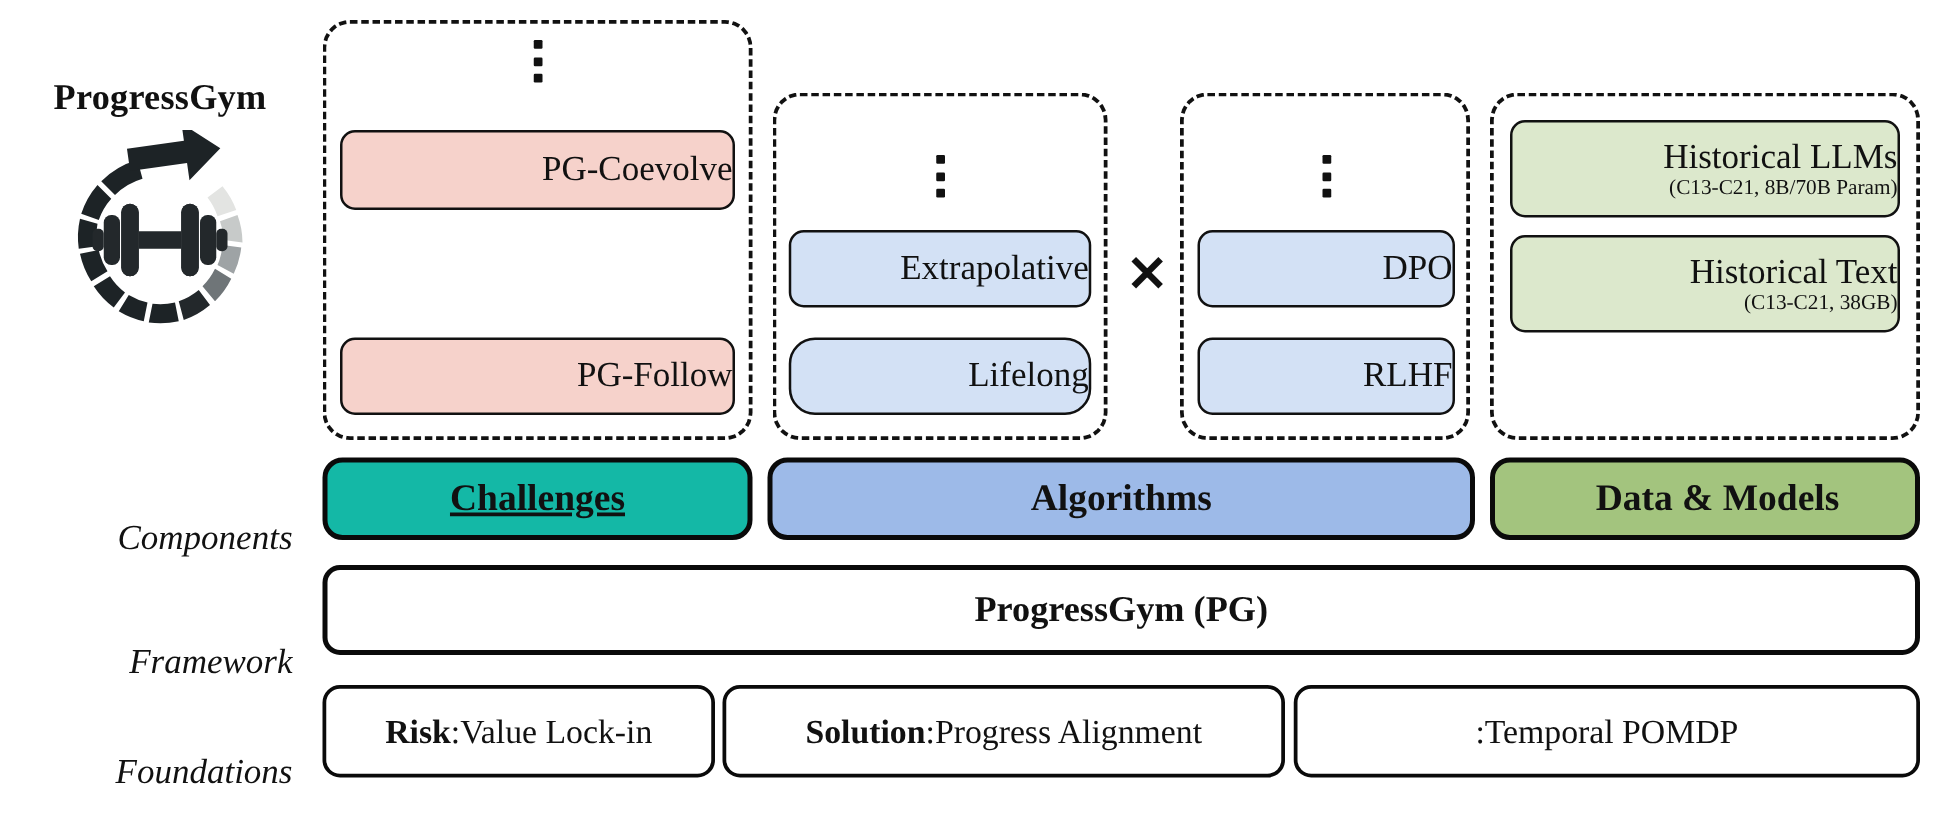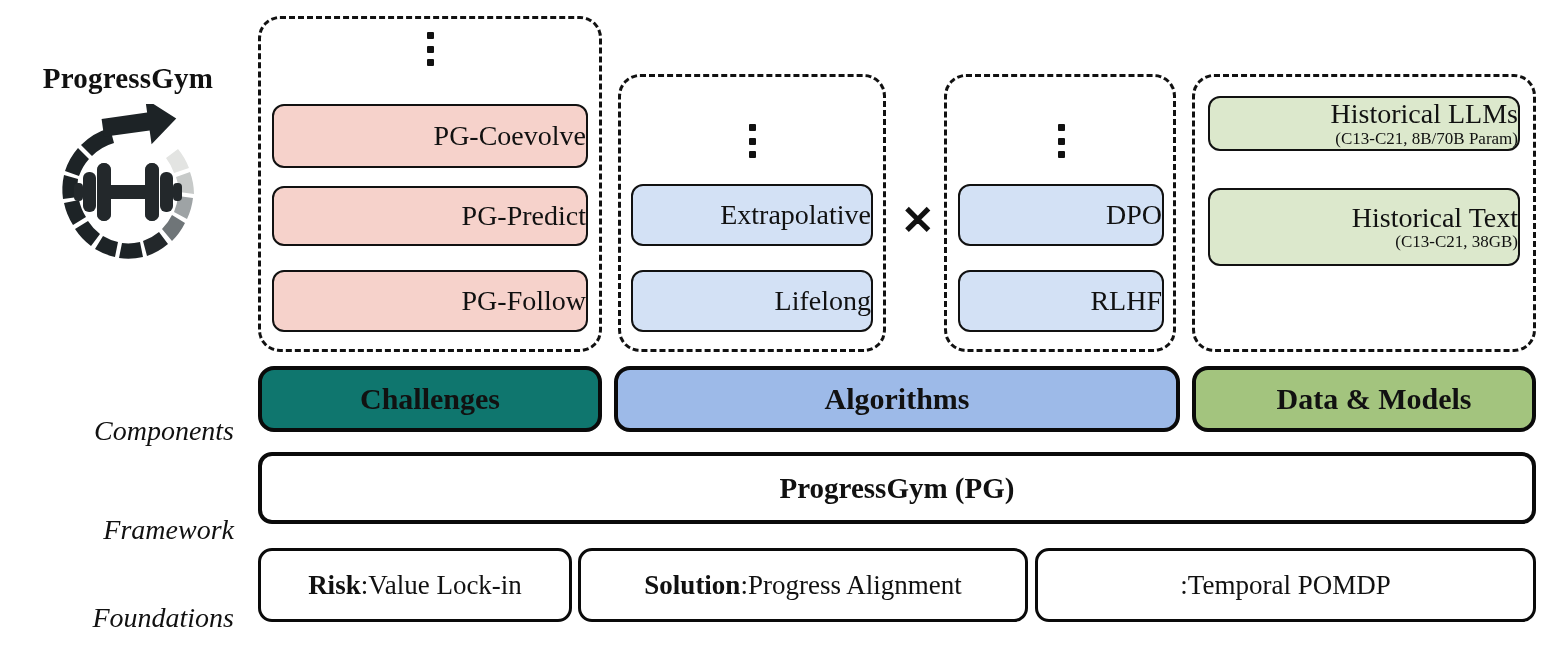--- a/index.html
+++ b/index.html
@@ -54,21 +54,21 @@
     position:absolute;font-family:"Liberation Sans", sans-serif;font-weight:bold;
     font-size:40px;color:#111;line-height:1;
   }
 
   
   .comp-bar{
     position:absolute;box-sizing:border-box;border:4px solid #0a0a0a;border-radius:16px;
     display:flex;align-items:center;justify-content:center;
     font-weight:bold;font-size:30px;color:#111;
   }
-  .c-red{background:#0f766e;}
+  .c-red{background:#14b8a6;text-decoration:underline;}
   .c-blue{background:#9dbae8;font-family:Liberation Serif, serif;}
   .c-green{background:#a3c47e;}
 
   
   .frame-bar{
     position:absolute;box-sizing:border-box;border:4px solid #0a0a0a;border-radius:14px;
     background:#ffffff;display:flex;align-items:center;justify-content:center;
     font-weight:bold;font-size:29px;color:#111;
   }
 
@@ -131,38 +131,35 @@
   <div class="dashed-group" style="left:258px;top:16px;width:344px;height:336px;">
   </div>
   <div class="vdots" style="left:425px;top:32px;">
     <i></i>
       <i></i>
       <i></i>
   </div>
   <div class="pill pink" style="left:272px;top:104px;width:316px;height:64px;">
     <span class="ttl">PG-Coevolve</span>
   </div>
-  <div class="pill pink" style="left:272px;top:186px;width:316px;height:60px;">
-    <span class="ttl">PG-Predict</span>
-  </div>
   <div class="pill pink" style="left:272px;top:270px;width:316px;height:62px;">
     <span class="ttl">PG-Follow</span>
   </div>
 
   <div class="dashed-group" style="left:618px;top:74px;width:268px;height:278px;">
   </div>
   <div class="vdots" style="left:747px;top:124px;">
     <i></i>
       <i></i>
       <i></i>
   </div>
   <div class="pill blue" style="left:631px;top:184px;width:242px;height:62px;">
     <span class="ttl">Extrapolative</span>
   </div>
-  <div class="pill blue" style="left:631px;top:270px;width:242px;height:62px;">
+  <div class="pill blue" style="left:631px;top:270px;width:242px;height:62px;border-radius:21px;">
     <span class="ttl">Lifelong</span>
   </div>
 
   <div class="times" style="left:901px;top:200px;">✕</div>
 
   <div class="dashed-group" style="left:944px;top:74px;width:232px;height:278px;">
   </div>
   <div class="vdots" style="left:1056px;top:124px;">
     <i></i>
       <i></i>
@@ -170,21 +167,21 @@
   </div>
   <div class="pill blue" style="left:958px;top:184px;width:206px;height:62px;">
     <span class="ttl">DPO</span>
   </div>
   <div class="pill blue" style="left:958px;top:270px;width:206px;height:62px;">
     <span class="ttl">RLHF</span>
   </div>
 
   <div class="dashed-group" style="left:1192px;top:74px;width:344px;height:278px;">
   </div>
-  <div class="pill green" style="left:1208px;top:96px;width:312px;height:55px;">
+  <div class="pill green" style="left:1208px;top:96px;width:312px;height:78px;">
     <span class="ttl">Historical LLMs</span>
     <span class="sub">(C13-C21, 8B/70B Param)</span>
   </div>
   <div class="pill green" style="left:1208px;top:188px;width:312px;height:78px;">
     <span class="ttl">Historical Text</span>
     <span class="sub">(C13-C21, 38GB)</span>
   </div>
 
   <div class="comp-bar c-red" style="left:258px;top:366px;width:344px;height:66px;">
     <span>Challenges</span>

